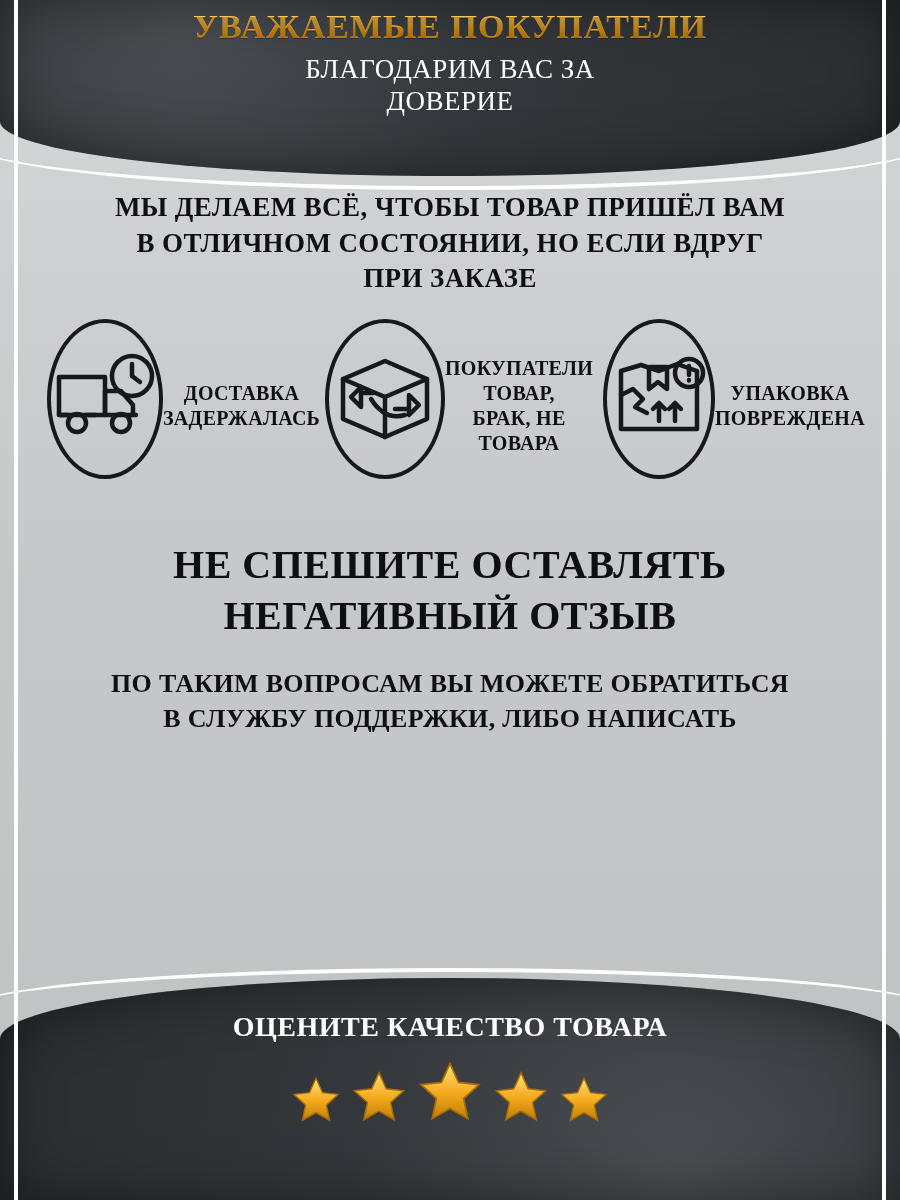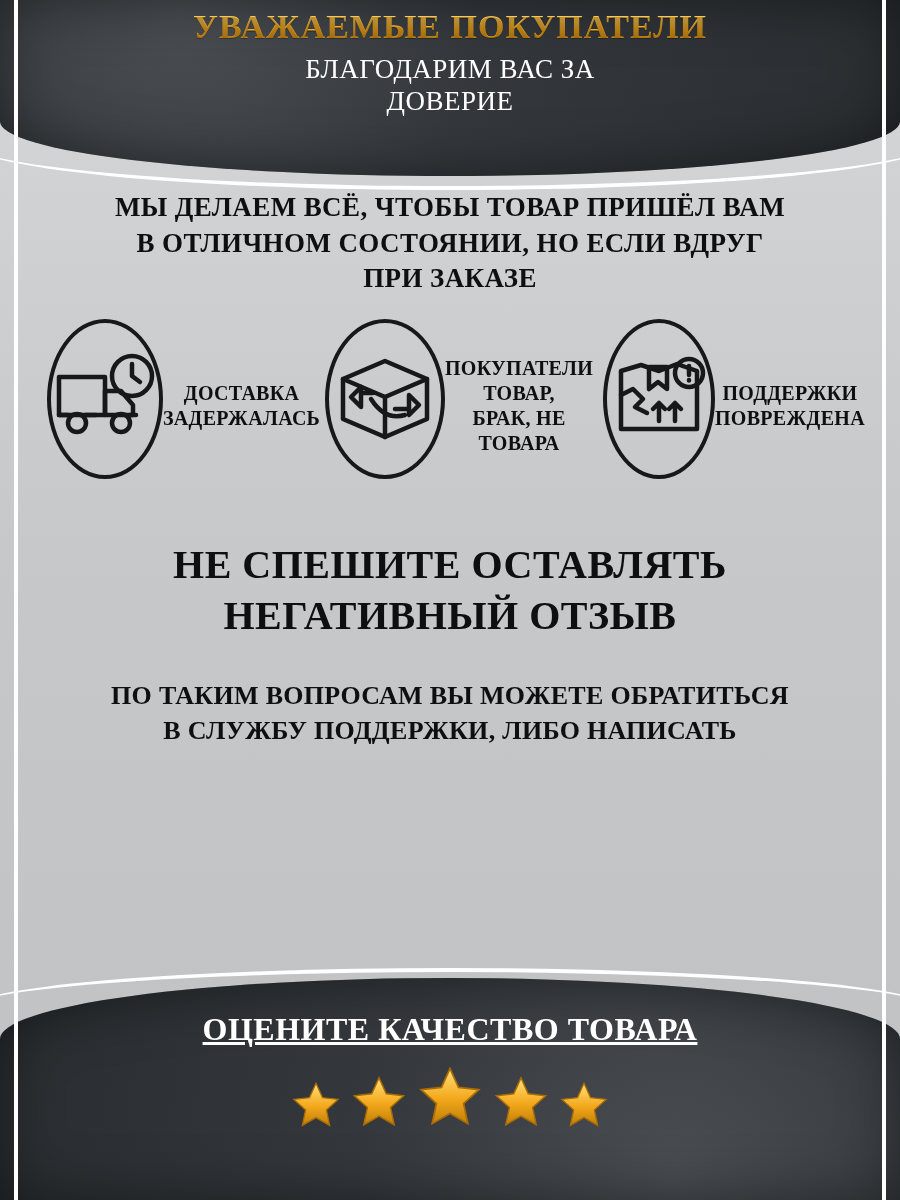--- a/index.html
+++ b/index.html
@@ -147,21 +147,21 @@
   .big-title {
     margin-top: 60px;
     font-size: 40px;
     font-weight: bold;
     line-height: 1.28;
     letter-spacing: .5px;
     padding: 0 50px;
   }
 
   .support-text {
-    margin-top: 38px;
+    margin-top: 26px;
     font-size: 26px;
     font-weight: bold;
     line-height: 1.33;
     letter-spacing: .3px;
     padding: 0 55px;
   }
 
   
   .bottom-banner {
     position: absolute;
@@ -189,26 +189,25 @@
     box-sizing: border-box;
     pointer-events: none;
   }
   .bottom-inner {
     position: relative;
     z-index: 3;
     text-align: center;
     padding-top: 32px;
   }
   .bottom-title {
-    font-size: 32px;
+    font-size: 28px;
     font-weight: bold;
     color: #ffffff;
     line-height: 1.22;
     letter-spacing: .5px;
-    text-decoration: underline;
   }
   .stars {
     margin-top: 14px;
     display: flex;
     justify-content: center;
     align-items: flex-end;
     gap: 6px;
   }
   .star { display: block; }
 </style>
@@ -291,21 +290,21 @@
             <path d="M14 44 l12 -6 10 10 -8 8 12 6"></path>
 
             <path d="M52 70 v-18 M46 58 l6 -6 6 6"></path>
             <path d="M68 70 v-18 M62 58 l6 -6 6 6"></path>
 
             <circle cx="82" cy="22" r="14"></circle>
             <path d="M82 15 v9 M82 29 v.5"></path>
           </svg>
         </div>
         <div class="icon-caption">
-          <div>ПОДДЕРЖКИ</div>
+          <div>УПАКОВКА</div>
           <div>ПОВРЕЖДЕНА</div>
         </div>
       </div>
 
     </div>
 
     <div class="big-title">
       <div>НЕ СПЕШИТЕ ОСТАВЛЯТЬ</div>
       <div>НЕГАТИВНЫЙ ОТЗЫВ</div>
     </div>

